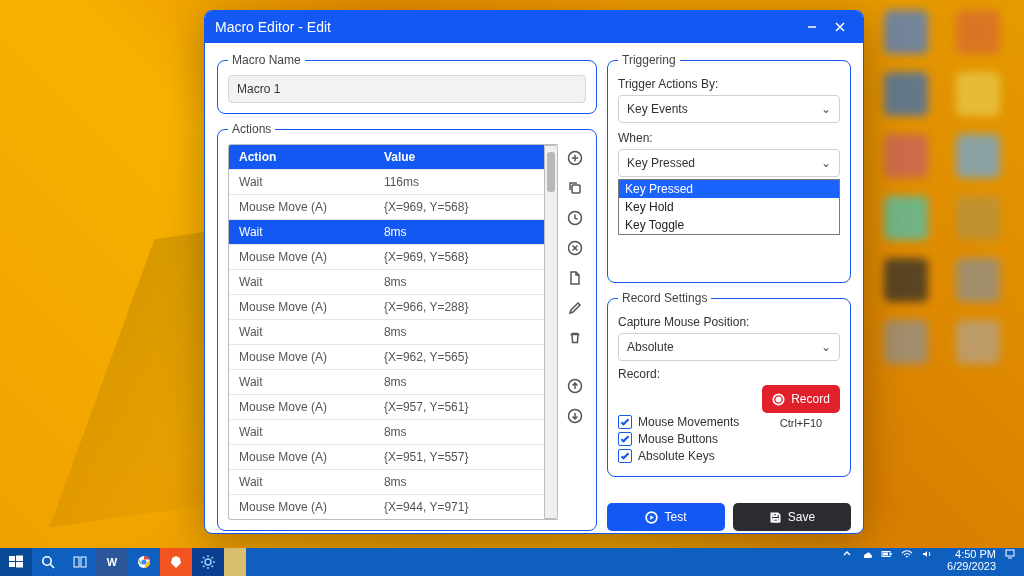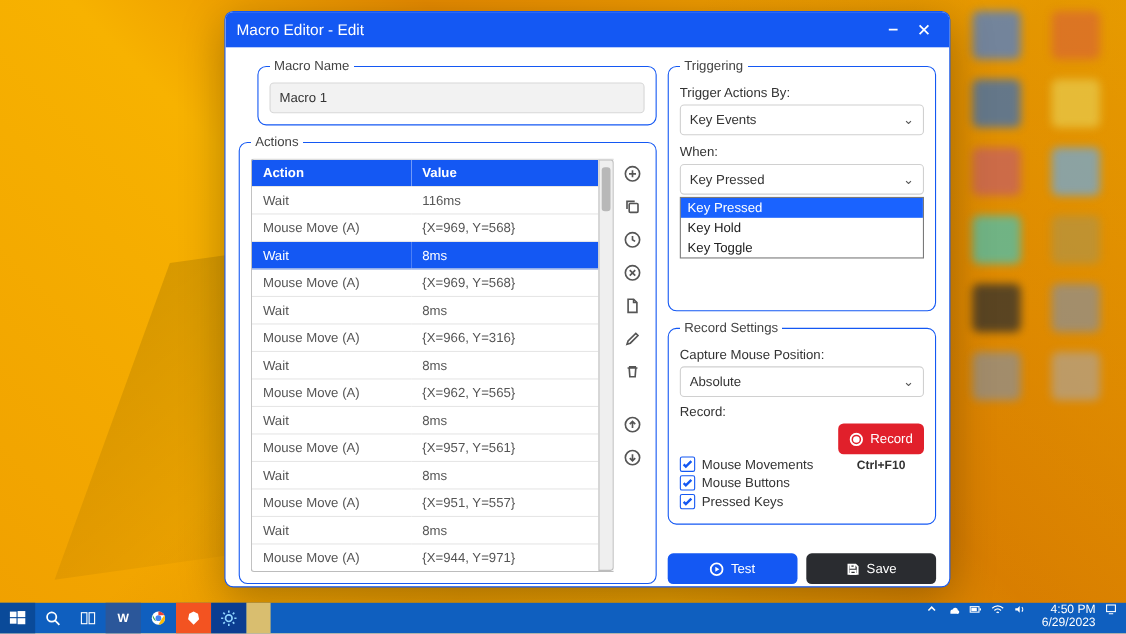--- a/index.html
+++ b/index.html
@@ -65,21 +65,21 @@
     grid-template-rows: auto 1fr;
     gap:8px 10px;
   }
 
   fieldset {
     border:1px solid #1458f3; border-radius:8px; padding:8px 10px 10px 10px;
     position:relative;
   }
   legend { font-size:12px; color:#444; padding:0 4px; }
 
-  .fs-name { grid-column:1; grid-row:1;margin-left:17px; }
+  .fs-name { grid-column:1; grid-row:1; }
   .fs-actions { grid-column:1; grid-row:2; display:flex; }
   .right-col { grid-column:2; grid-row:1 / span 2; display:flex; flex-direction:column; gap:8px; }
 
   .text-input, .select {
     width:100%; height:28px; border:1px solid #d7d7d7; border-radius:4px;
     background:#f2f2f2; font-size:12px; padding:0 8px; color:#333;
     display:flex; align-items:center; justify-content:space-between;
   }
   .select { background:#fff; border-color:#d0d0d0; }
   .select .chev { color:#555; }
@@ -129,21 +129,21 @@
   .rec-grid { display:flex; gap:4px; }
   .rec-left { flex:1;margin-top:27px; }
   .rec-right { width:78px; display:flex; flex-direction:column; align-items:center; gap:4px; }
   .btn {
     height:28px; border-radius:5px; display:flex; align-items:center; justify-content:center;
     font-size:12px; gap:6px; padding:14px 10px; color:#fff;
   }
   .btn-red { background:#e1202b; width:100%; }
   .btn-blue { background:#1458f3; flex:1; }
   .btn-dark { background:#2a2c30; flex:1; }
-  .shortcut { font-size:11px; color:#333;font-weight:bold; }
+  .shortcut { font-size:11px; color:#333; }
   .btn svg{width:13px;height:13px;fill:none;stroke:#fff;stroke-width:1.8;}
 
   .bottom-buttons { display:flex; gap:8px; margin-top:auto; }
 
 </style>
 </head>
 <body>
 
 <div class="desktop">
   <div class="desktop-icons">
@@ -215,21 +215,21 @@
                   <tr>
                     <td>Mouse Move (A)</td>
                     <td>{X=969, Y=568}</td>
                   </tr>
                   <tr>
                     <td>Wait</td>
                     <td>8ms</td>
                   </tr>
                   <tr>
                     <td>Mouse Move (A)</td>
-                    <td>{X=966, Y=316}</td>
+                    <td>{X=966, Y=288}</td>
                   </tr>
                   <tr>
                     <td>Wait</td>
                     <td>8ms</td>
                   </tr>
                   <tr>
                     <td>Mouse Move (A)</td>
                     <td>{X=962, Y=565}</td>
                   </tr>
                   <tr>
@@ -367,21 +367,21 @@
                   </svg>
                 </span>
               <span>Mouse Buttons</span>
             </label>
             <label class="chk-row">
               <span class="chk">
                   <svg viewBox="0 0 10 10">
                     <path d="M1.5 5.2l2 2 5-5"></path>
                   </svg>
                 </span>
-              <span>Pressed Keys</span>
+              <span>Absolute Keys</span>
             </label>
           </div>
           <div class="rec-right">
             <div class="btn btn-red">
               <svg viewBox="0 0 14 14">
                   <circle cx="7" cy="7" r="3.2" fill="#fff" stroke="none"></circle>
                   <circle cx="7" cy="7" r="5.6"></circle>
                 </svg>
               <span>Record</span>
             </div>

